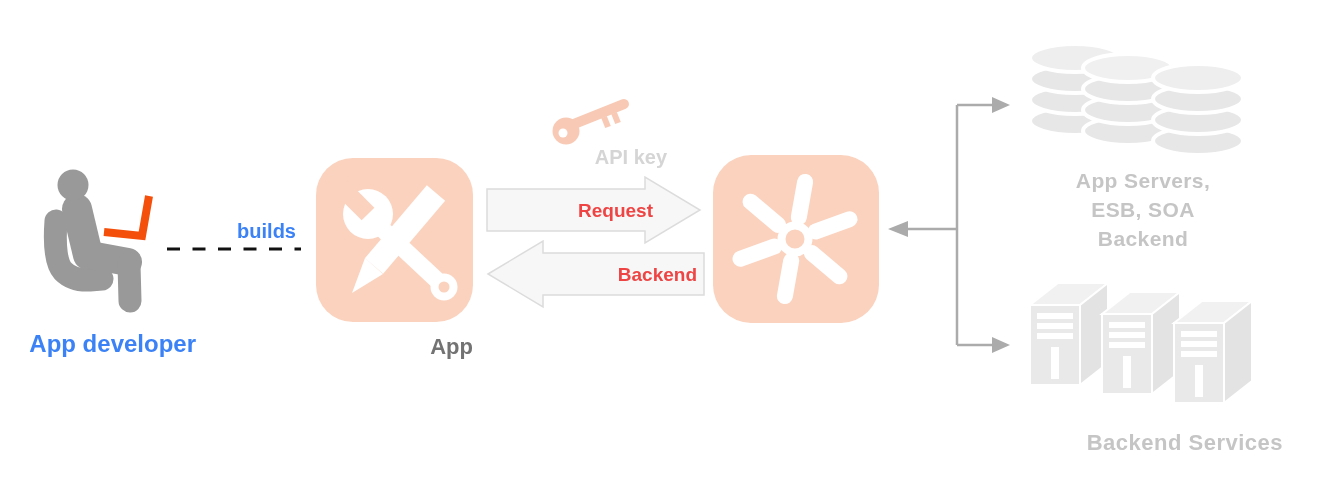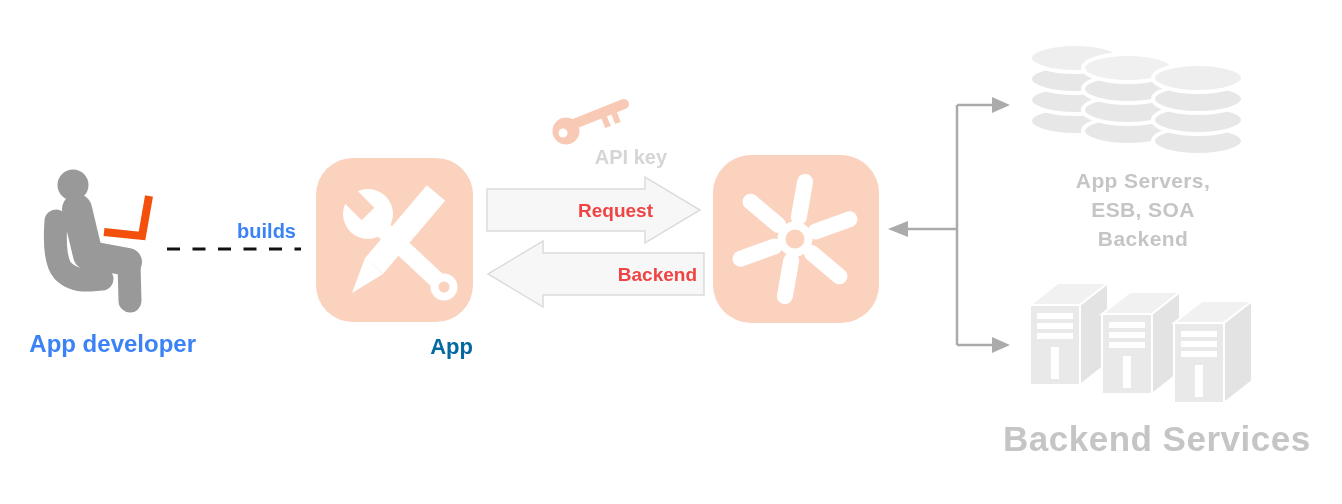--- a/index.html
+++ b/index.html
@@ -11,21 +11,21 @@
     overflow:hidden;
   }
   .abs{position:absolute;}
   .label{
     position:absolute;
     font-weight:bold;
     text-align:right;
     white-space:nowrap;
   }
   .lbl-black{color:#3b82f6;}
-  .lbl-node{color:#0369a1;font-size:22px;}
+  .lbl-node{color:#737373;font-size:22px;}
   .lbl-keytext{color:#d5d5d5;font-size:20px;}
   .lbl-arrowtext{color:#ef4444;font-size:19px;}
   .lbl-backend{color:#c5c5c5;}
   .esb-block{
     position:absolute;
     left:1023px;top:166px;width:240px;
     font-weight:bold;font-size:21px;line-height:29px;
     text-align:center;color:#c5c5c5;letter-spacing:0.4px;
   }
   .esb-block span{display:block;}
@@ -164,15 +164,15 @@
       <polygon points="202,48 230,26 230,106 202,128" fill="#e3e3e3"></polygon>
       <rect x="152" y="48" width="50" height="80" fill="#e9e9e9"></rect>
       <g fill="#ffffff" stroke="none">
         <rect x="159" y="56" width="36" height="6"></rect>
           <rect x="159" y="66" width="36" height="6"></rect>
         <rect x="159" y="76" width="36" height="6"></rect>
           <rect x="173" y="90" width="8" height="32"></rect>
       </g>
     </g>
   </svg>
-  <div class="label lbl-backend" style="left:1003px;top:419px;width:280px;font-size:35px;letter-spacing:0.5px;">Backend Services</div>
+  <div class="label lbl-backend" style="left:1003px;top:430px;width:280px;font-size:22px;letter-spacing:0.5px;">Backend Services</div>
 
 </div>
 
 </body></html>

